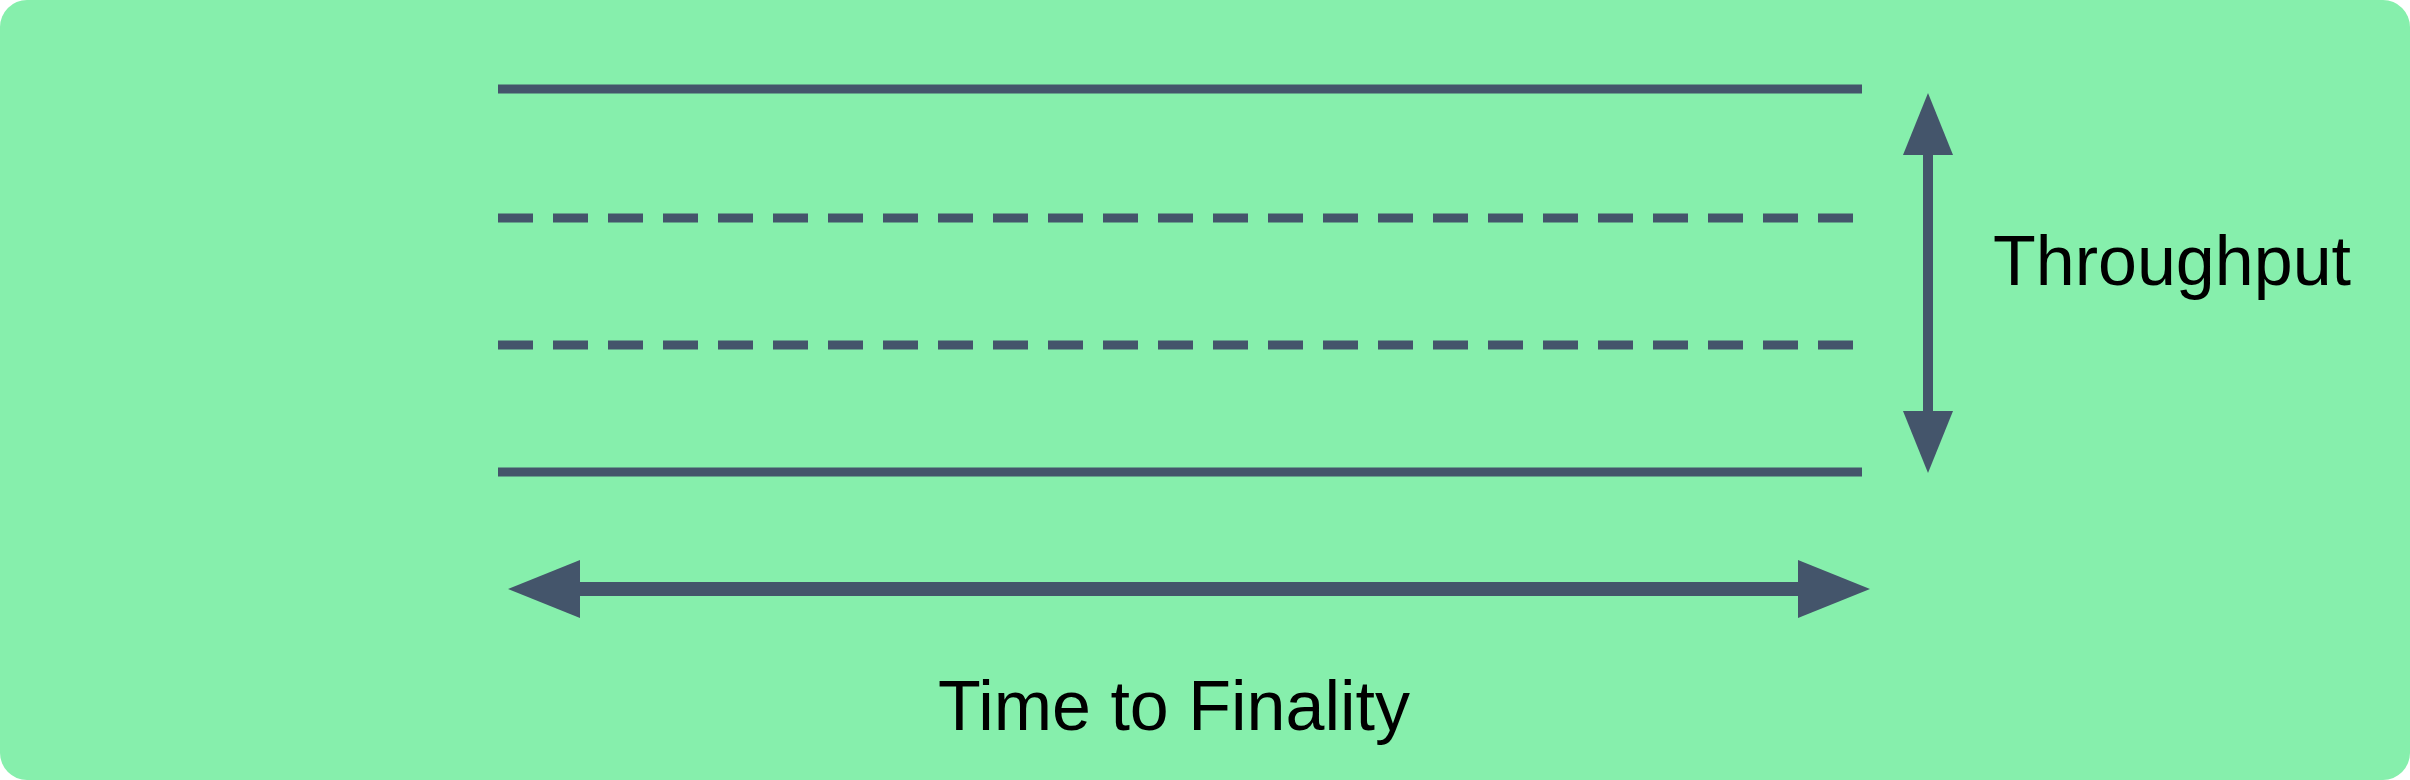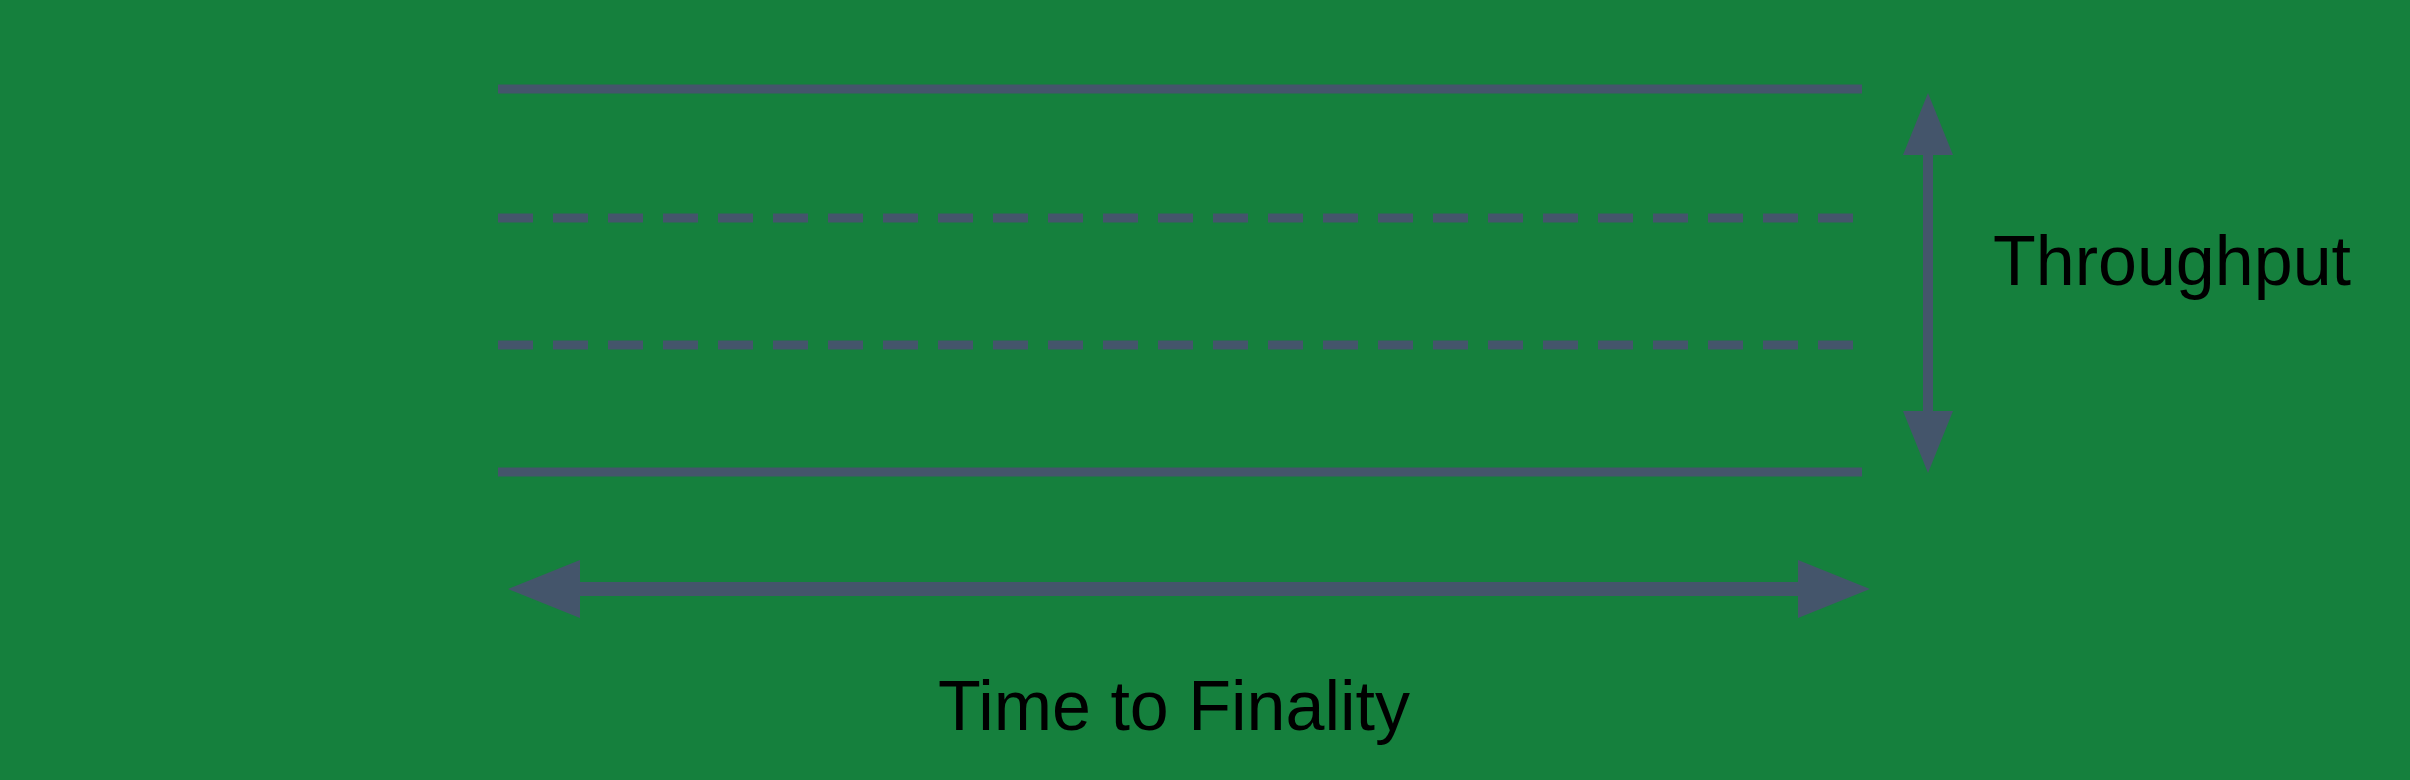--- a/index.html
+++ b/index.html
@@ -30,21 +30,21 @@
     font-family: "Liberation Sans", sans-serif;
     font-size: 70px;
     font-weight: 400;
     fill: #000000;
     dominant-baseline: alphabetic;
   }
 </style>
 </head>
 <body>
 
-<div id="canvas" style="background: #15803d;">
+<div id="canvas" style="background: #86efac; border-radius: 27px;">
 
   <svg id="diagram-svg" viewBox="0 0 2410 780" xmlns="http://www.w3.org/2000/svg">
 
     <g>
       <line x1="498" y1="89" x2="1862" y2="89" stroke="#44556b" stroke-width="9" stroke-linecap="butt"></line>
 
       <line x1="498" y1="218" x2="1862" y2="218" stroke="#44556b" stroke-width="9" stroke-linecap="butt" stroke-dasharray="35 20"></line>
 
       <line x1="498" y1="345" x2="1862" y2="345" stroke="#44556b" stroke-width="9" stroke-linecap="butt" stroke-dasharray="35 20"></line>
 

